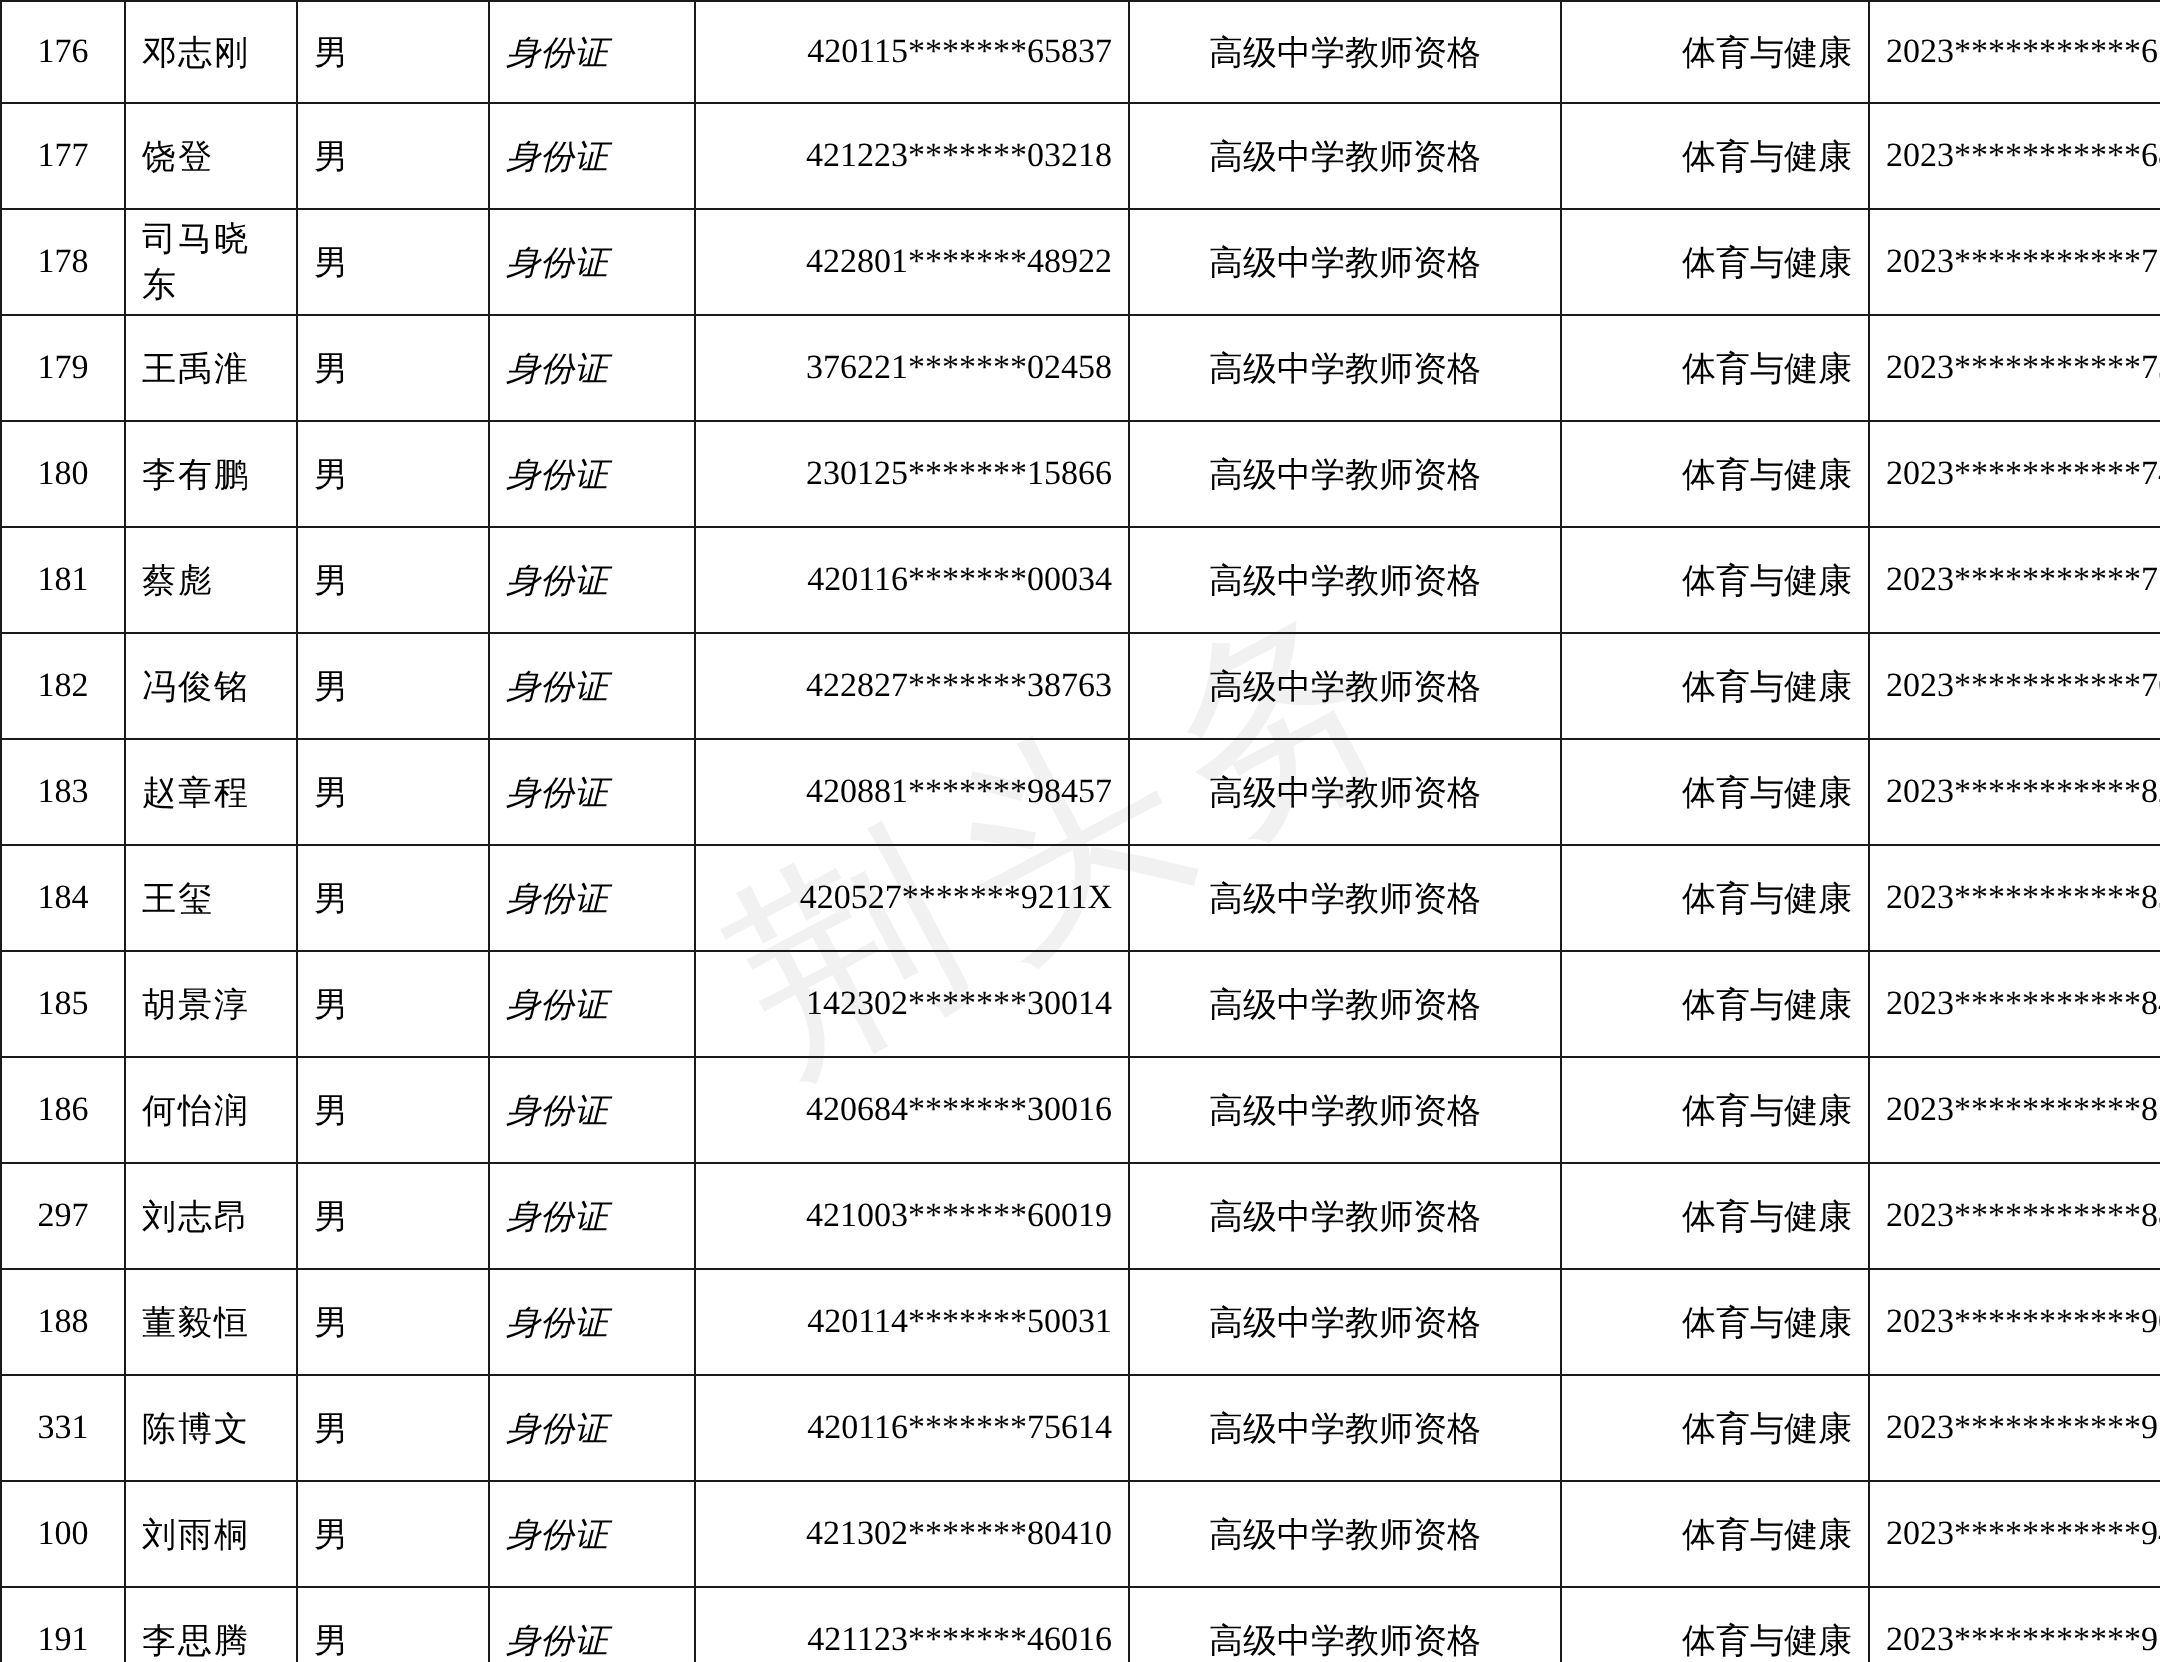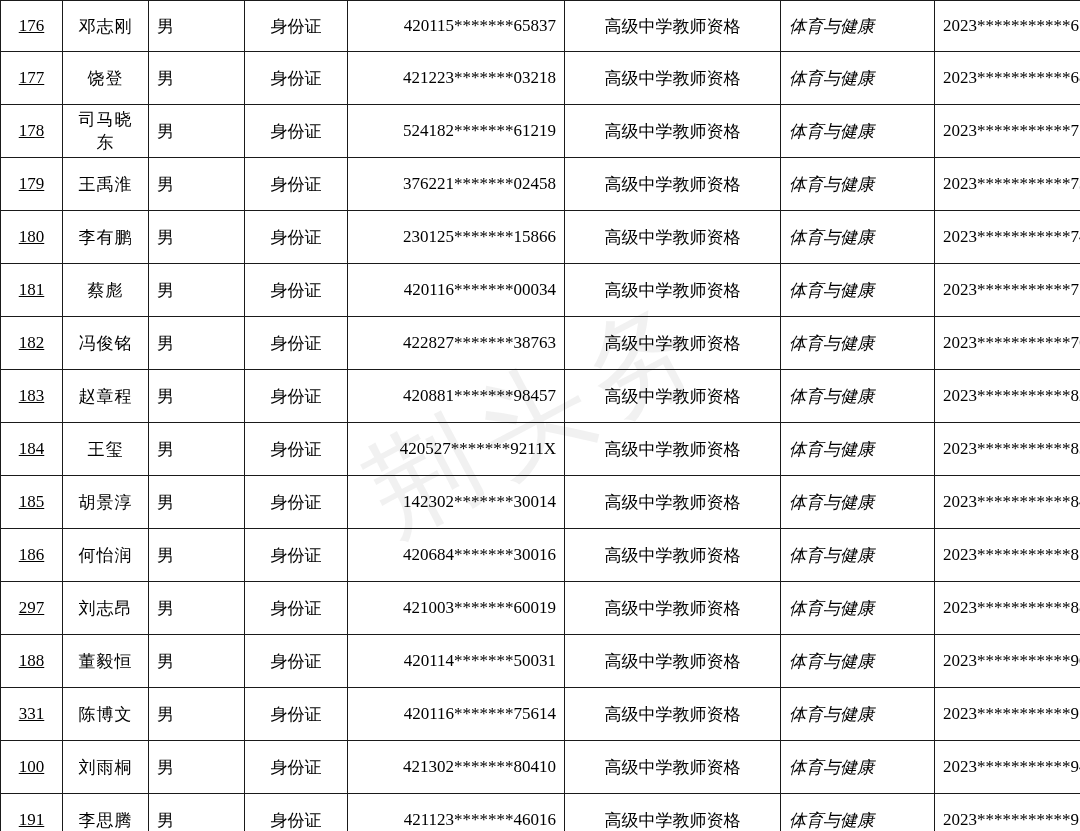--- a/index.html
+++ b/index.html
@@ -52,27 +52,27 @@
   
   col.c-index { width: 62px; }
   col.c-name  { width: 86px; }
   col.c-gender{ width: 96px; }
   col.c-idtype{ width: 103px; }
   col.c-idno  { width: 217px; }
   col.c-cert  { width: 216px; }
   col.c-subj  { width: 154px; }
   col.c-code  { width: 190px; }
 
-  td.index  { text-align: center; font-size: 17px; text-decoration: underline; }
-  td.name   { text-align: center; letter-spacing: 1px; }
+  td.index  { text-align: center; font-size: 17px; }
+  td.name   { letter-spacing: 1px; }
   td.gender { text-align: left; padding-left: 13px; }
-  td.idtype { text-align: center; padding-left: 9px; }
+  td.idtype { text-align: left; padding-left: 9px; font-style: italic; }
   td.idno   { text-align: right; padding-left: 17px; letter-spacing: 0px; }
   td.cert   { text-align: center; padding-left: 9px; }
-  td.subj   { text-align: left; padding-left: 13px; font-style: italic; }
+  td.subj   { text-align: right; padding-left: 13px; }
   td.code   { text-align: left; padding-left: 9px; }
 
   
   tr.first td { height: 50px; }
 </style>
 </head>
 <body>
 
 <div class="page">
 
@@ -111,21 +111,21 @@
         <td class="cert">高级中学教师资格</td>
         <td class="subj">体育与健康</td>
         <td class="code">2023***********68</td>
       </tr>
 
       <tr>
         <td class="index">178</td>
         <td class="name">司马晓东</td>
         <td class="gender">男</td>
         <td class="idtype">身份证</td>
-        <td class="idno">524182*******61219</td>
+        <td class="idno">422801*******48922</td>
         <td class="cert">高级中学教师资格</td>
         <td class="subj">体育与健康</td>
         <td class="code">2023***********71</td>
       </tr>
 
       <tr>
         <td class="index">179</td>
         <td class="name">王禹淮</td>
         <td class="gender">男</td>
         <td class="idtype">身份证</td>

